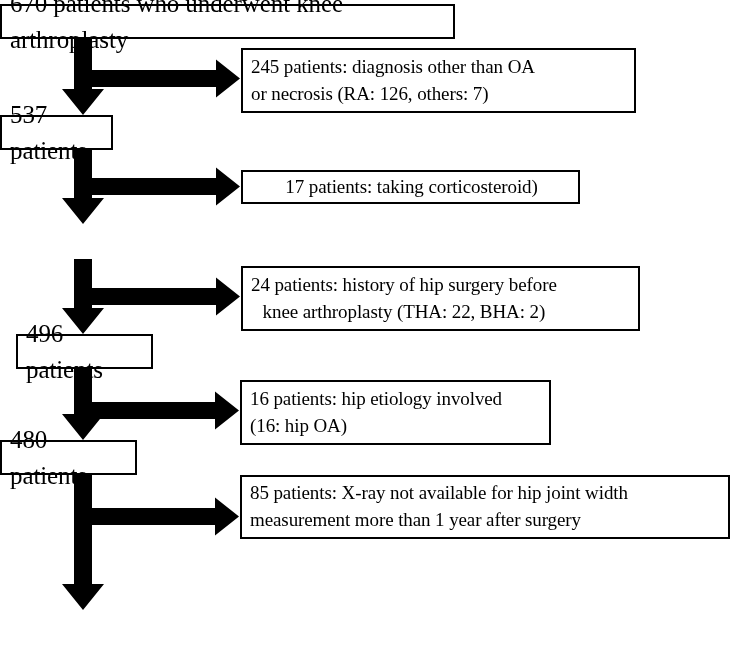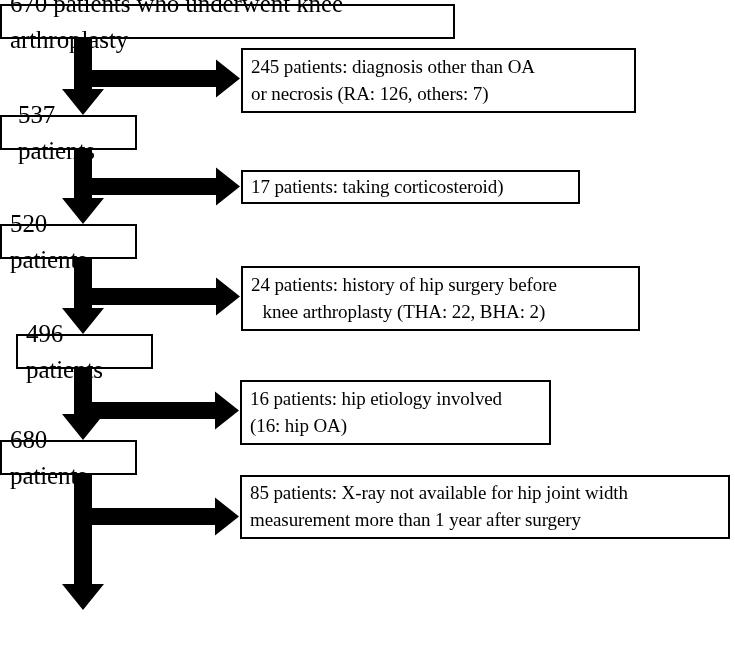--- a/index.html
+++ b/index.html
@@ -74,38 +74,35 @@
         <polygon points="92,178 216,178 216,167.5 240,186.5 216,205.5 216,195 92,195" class="arrow-shape"></polygon>
         <polygon points="92,288 216,288 216,277.5 240,296.5 216,315.5 216,305 92,305" class="arrow-shape"></polygon>
         <polygon points="92,402 215,402 215,391.5 239,410.5 215,429.5 215,419 92,419" class="arrow-shape"></polygon>
         <polygon points="92,508 215,508 215,497.5 239,516.5 215,535.5 215,525 92,525" class="arrow-shape"></polygon>
       </g>
   </svg>
 
   <div class="node-box main-box" id="box-n0" style="left: 0px; top: 4px; width: 455px; height: 35px;">
     <span class="node-text">670 patients who underwent knee arthroplasty</span>
   </div>
-  <div class="node-box main-box" id="box-n1" style="left: 0px; top: 115px; width: 137px; height: 35px; padding-left: 8px;">
+  <div class="node-box main-box" id="box-n1" style="left: 0px; top: 115px; width: 113px; height: 35px;">
     <span class="node-text">537 patients</span>
-  </div>
-  <div class="node-box main-box" id="box-n2" style="left: 0px; top: 224px; width: 137px; height: 35px;">
-    <span class="node-text">520 patients</span>
   </div>
   <div class="node-box main-box" id="box-n3" style="left: 16px; top: 334px; width: 137px; height: 35px;">
     <span class="node-text">496 patients</span>
   </div>
   <div class="node-box main-box" id="box-n4" style="left: 0px; top: 440px; width: 137px; height: 35px;">
-    <span class="node-text">680 patients</span>
+    <span class="node-text">480 patients</span>
   </div>
 
   <div class="node-box excl-box" id="box-e0" style="left: 241px; top: 48px; width: 395px; height: 65px;">
     <span class="node-text">245 patients: diagnosis other than OA
 or necrosis (RA: 126, others: 7)</span>
   </div>
-  <div class="node-box excl-box" id="box-e1" style="left: 241px; top: 170px; width: 339px; height: 34px;">
+  <div class="node-box excl-box" id="box-e1" style="left: 241px; top: 170px; width: 339px; height: 34px; justify-content: center;">
     <span class="node-text">17 patients: taking corticosteroid)</span>
   </div>
   <div class="node-box excl-box" id="box-e2" style="left: 241px; top: 266px; width: 399px; height: 65px; text-align: center;">
     <span class="node-text">24 patients: history of hip surgery before
 knee arthroplasty (THA: 22, BHA: 2)</span>
   </div>
   <div class="node-box excl-box" id="box-e3" style="left: 240px; top: 380px; width: 311px; height: 65px;">
     <span class="node-text">16 patients: hip etiology involved
 (16: hip OA)</span>
   </div>

